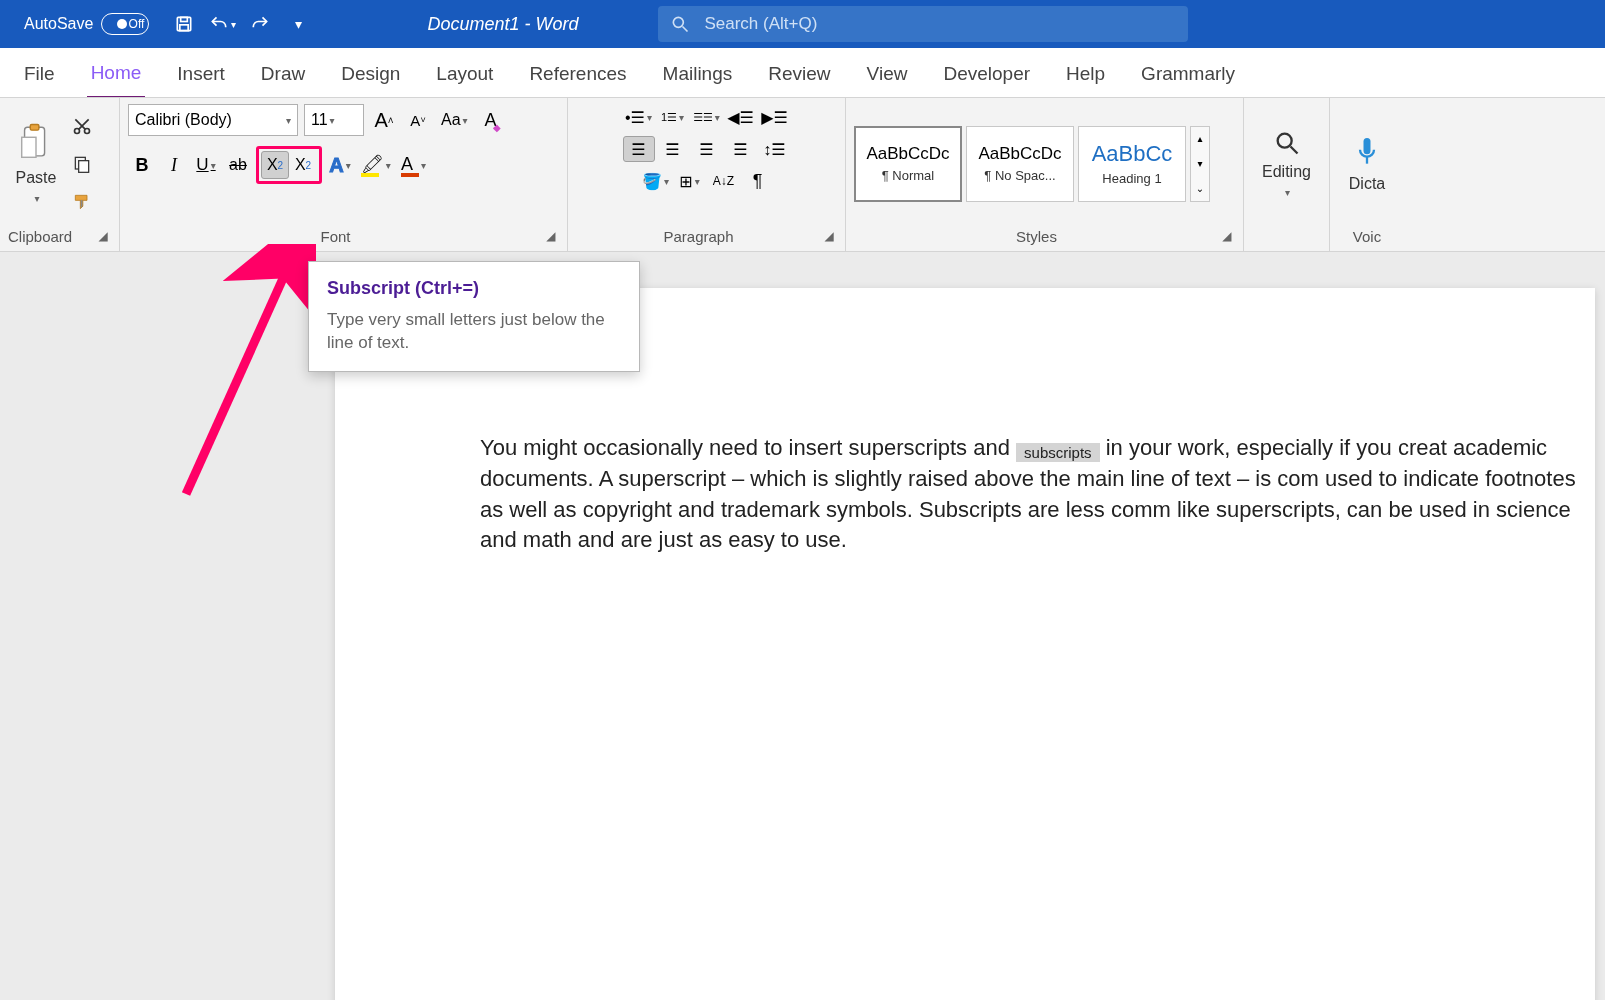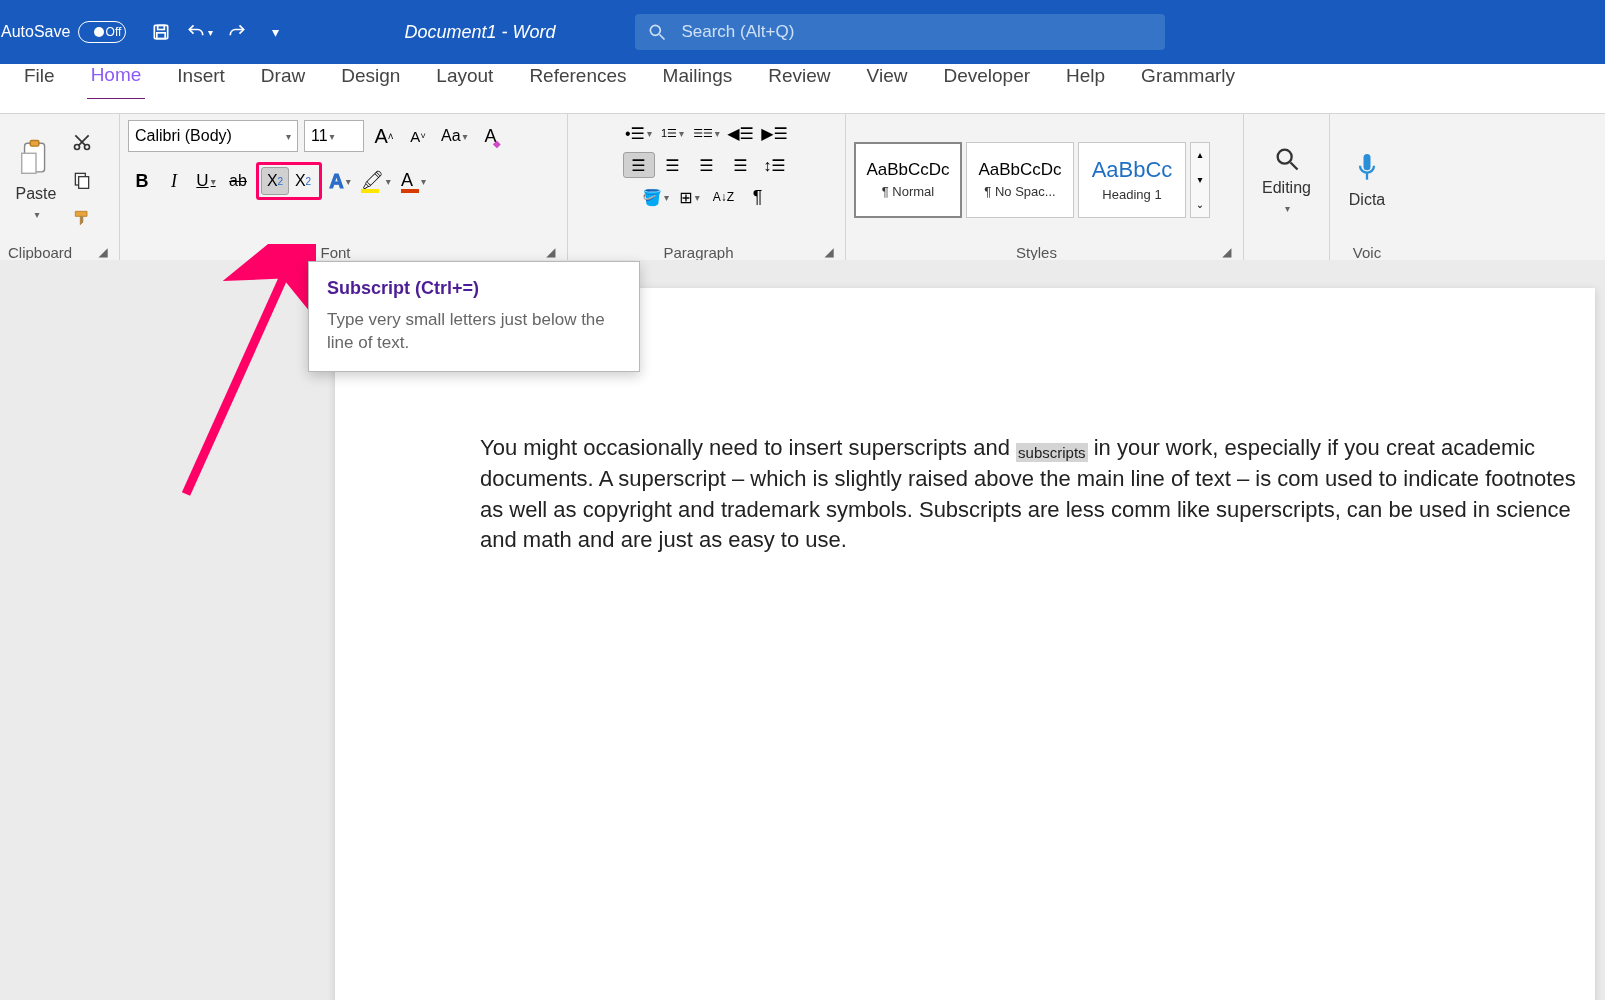--- a/index.html
+++ b/index.html
@@ -1,25 +1,25 @@
 <!DOCTYPE html>
 <html><head>
 <meta charset="utf-8">
 <style>
 * { margin: 0; padding: 0; box-sizing: border-box; font-family: 'Segoe UI', Arial, sans-serif; }
 body { width: 1605px; height: 1000px; background: #ebebeb; overflow: hidden; position: relative; }
 
-.title-bar { height: 64px; background: #185ABD; display: flex; align-items: center; color: #fff; padding: 0 1px; text-align: right; }
+.title-bar { height: 48px; background: #185ABD; display: flex; align-items: center; color: #fff; padding: 0 24px; text-align: right; }
 .autosave { display: flex; align-items: center; gap: 8px; margin-right: 16px; font-size: 16px; }
 .toggle { width: 48px; height: 22px; border: 1.5px solid #fff; border-radius: 11px; display:flex; align-items:center; justify-content:flex-end; padding:0 4px; font-size:12px; }
 .qat-btn { width: 34px; height: 34px; border-radius:4px; display:flex; align-items:center; justify-content:center; color:#fff; margin:0 2px; cursor:pointer; }
 .doc-title { flex:0 0 auto; margin-left: 110px; font-size:18px;font-style:italic; }
 .search-box { margin-left: 80px; width: 530px; height: 36px; background: #3674C7; border-radius: 4px; display:flex; align-items:center; padding:0 12px; color:#cfe0f5; font-size:17px; gap:14px; }
 
-.tabs { height: 50px; background:#fff; display:flex; align-items:flex-end; padding:14px 20px; gap: 28px; border-bottom:1px solid #d4d4d4; }
+.tabs { height: 50px; background:#fff; display:flex; align-items:flex-end; padding:0 20px; gap: 28px; border-bottom:1px solid #d4d4d4; }
 .tab { font-size: 19px; color:#444; padding: 10px 4px 12px; cursor:pointer; }
 .tab.active { color:#8b5cf6; border-bottom: 1px solid #701a75; font-weight:400; }
 
 .ribbon { height: 154px; background:#f3f3f3; display:flex; border-bottom:1px solid #d4d4d4; }
 .group { display:flex; flex-direction:column; border-right:1px solid #d4d4d4; padding:6px 8px 2px; }
 .group-body { flex:1; display:flex; align-items:center; gap:4px; }
 .group-label { height:26px; display:flex; align-items:center; justify-content:space-between; font-size:15px; color:#555; }
 .launcher { width:16px; height:16px; display:inline-flex; align-items:center; justify-content:center; font-size:12px; cursor:pointer; color:#666; }
 
 .btn { min-width:28px; height:28px; display:inline-flex; align-items:center; justify-content:center; cursor:pointer; border-radius:3px; padding:0 3px; }
@@ -43,21 +43,21 @@
 .big-btn { width:72px; display:flex; flex-direction:column; align-items:center; justify-content:center; gap:6px; cursor:pointer; }
 .big-btn .lab { font-size:16px; color:#333; }
 
 .clip-col { display:flex; flex-direction:column; align-items:center; gap:4px; }
 .para-rows { display:flex; flex-direction:column; gap:6px; }
 .para-row { display:flex; gap:2px; }
 
 .document-area { position:absolute; top:260px; left:0; right:0; bottom:0; background:#ebebeb; }
 .page { position:absolute; left:335px; top:28px; width:1260px; height:900px; background:#fff; box-shadow:0 2px 8px rgba(0,0,0,0.15); padding:145px 0 0 145px; }
 .doc-text { font-size:22px; color:#222; line-height:1.4; font-family: Calibri, sans-serif; max-width:1100px; }
-.sel { background:#d4d4d4; font-size:15px; padding:1px 2px; position:relative; top:3px; }
+.sel { background:#d4d4d4; font-size:15px; padding:1px 8px; position:relative; top:3px; }
 
 .tooltip { position:absolute; left:308px; top:261px; width:332px; background:#fff; border:1px solid #b8b8b8; box-shadow:0 4px 12px rgba(0,0,0,0.2); padding:16px 18px; z-index:50; }
 .tooltip .tt-title { font-weight:600; font-size:18px; color:#4c1d95; margin-bottom:10px;}
 .tooltip .tt-body { font-size:17px; color:#666; line-height:1.35; }
 
 .arrow { position:absolute; left:176px; top:244px; width:140px; height:260px; z-index:40; pointer-events:none; }
 
 svg.ico { width:20px; height:20px; }
 .para-row .btn { width:32px; height:26px; }
 </style>

